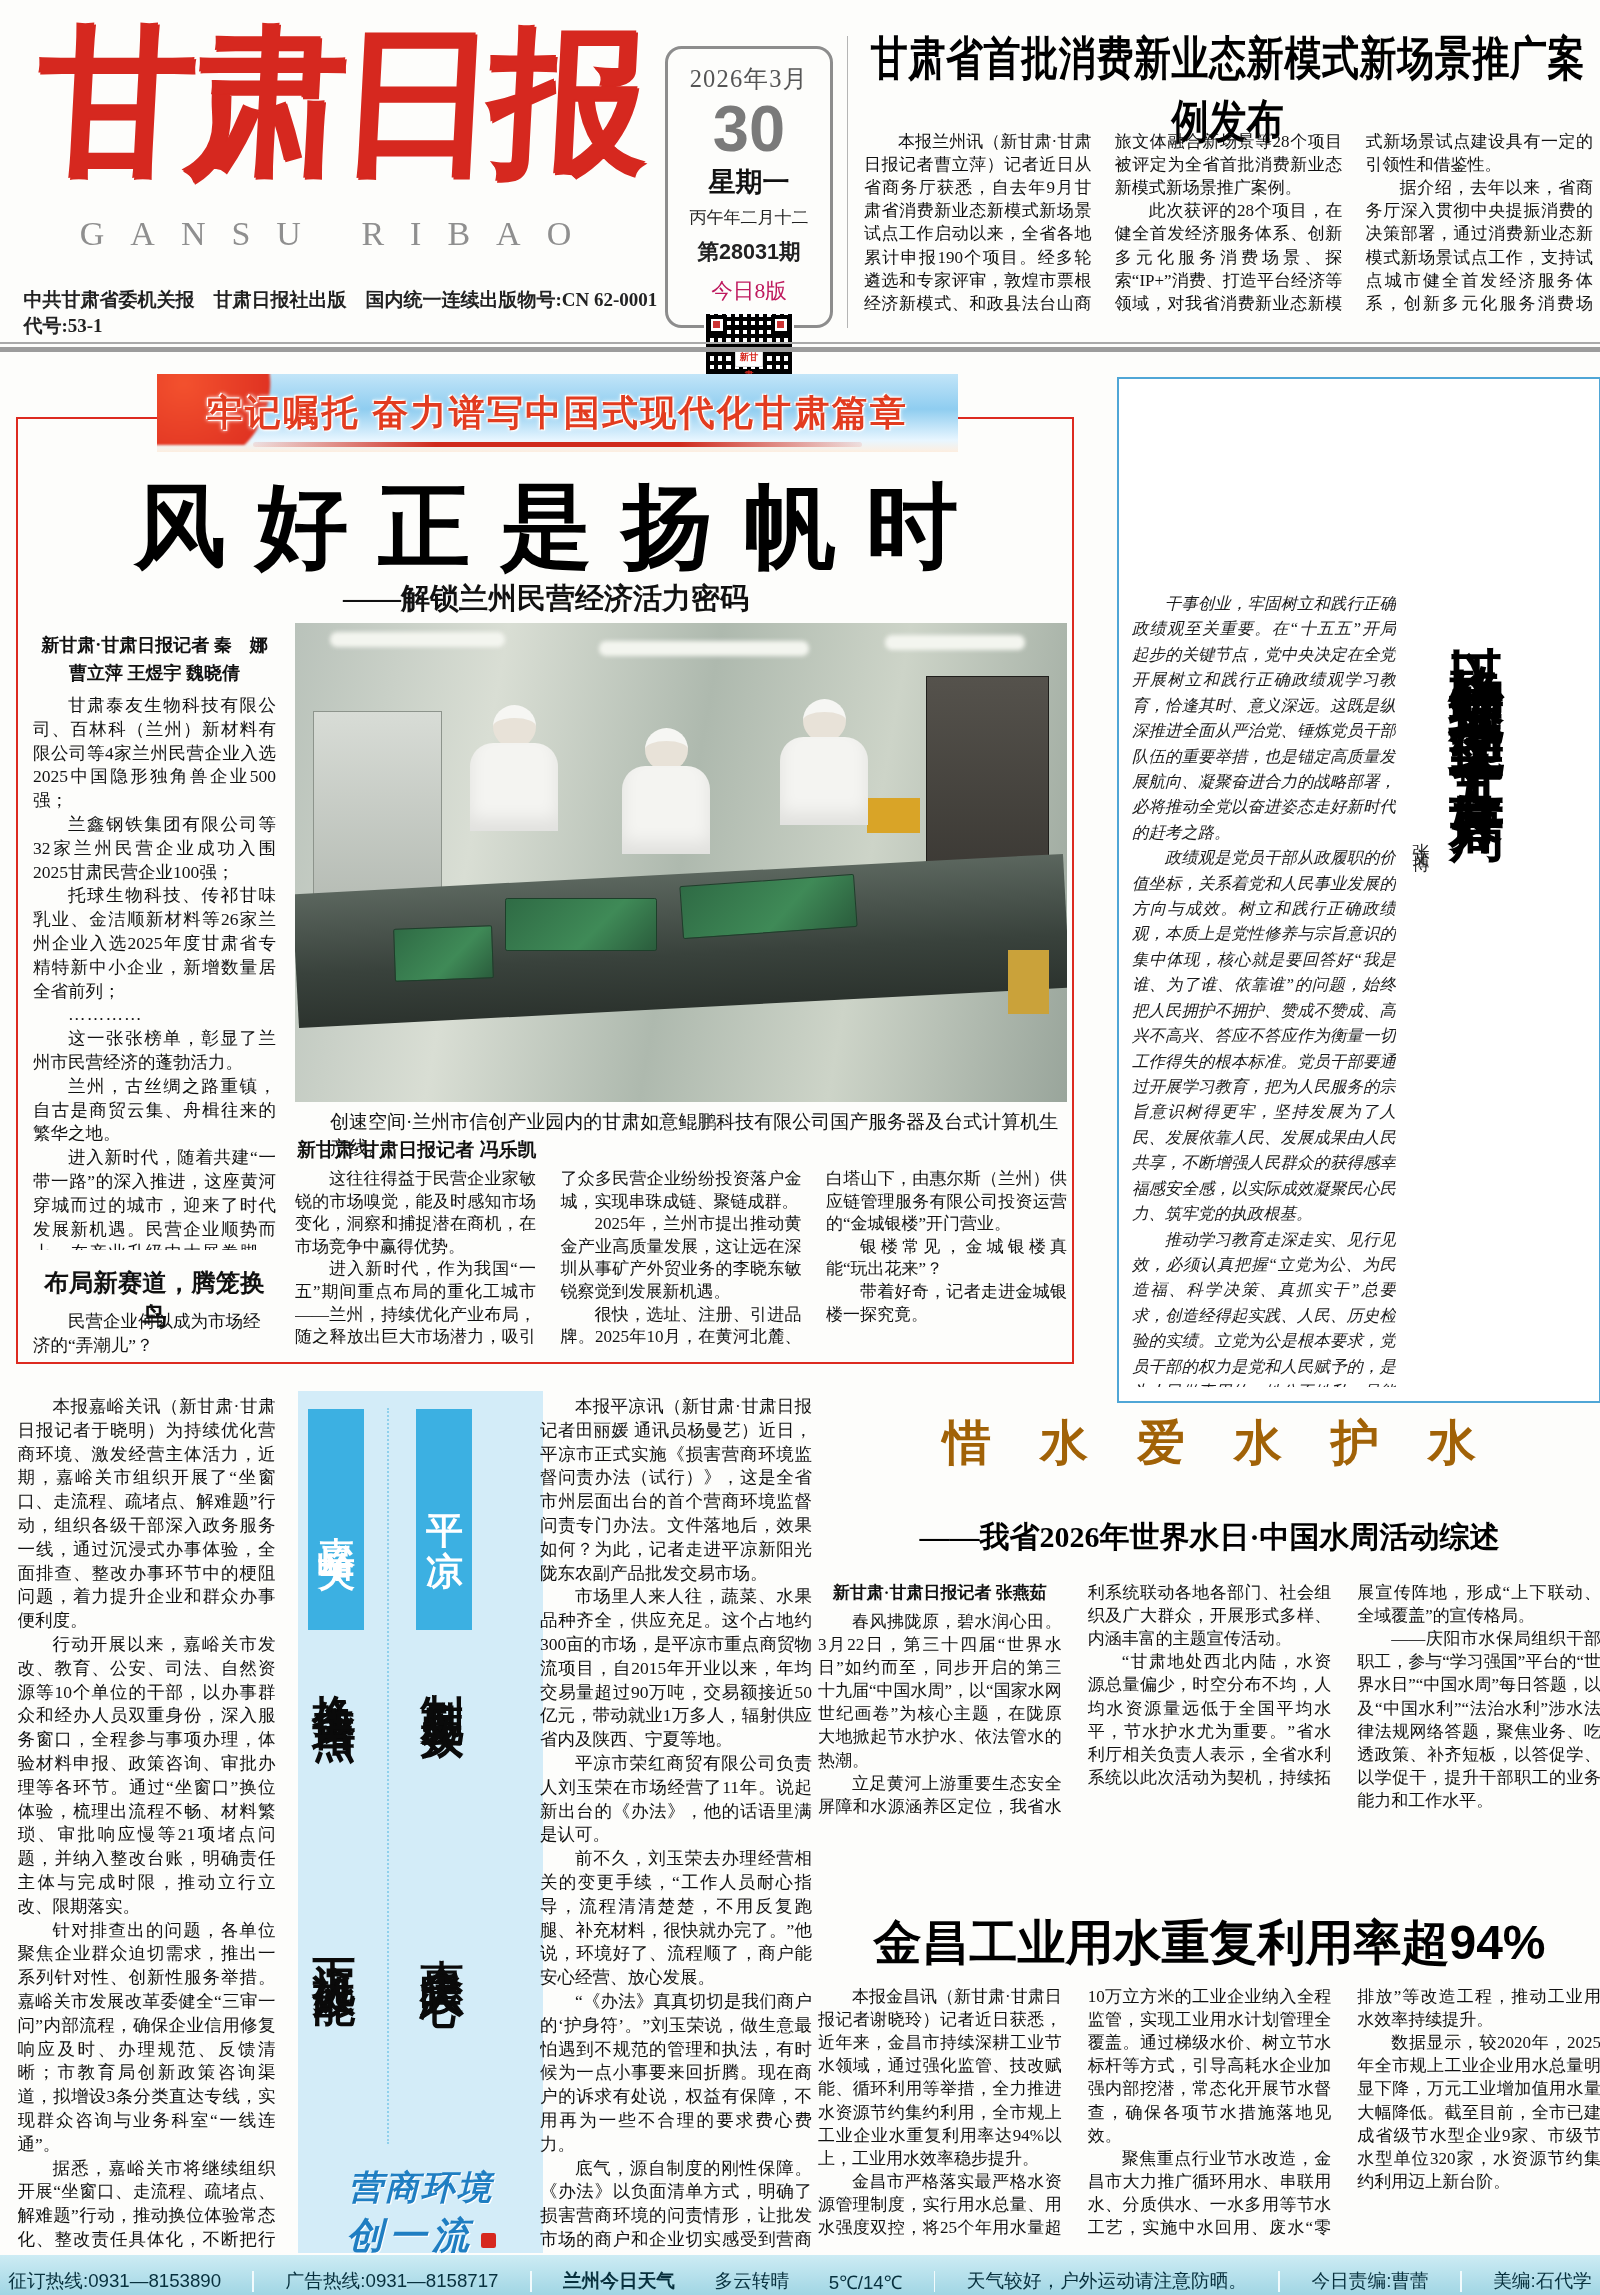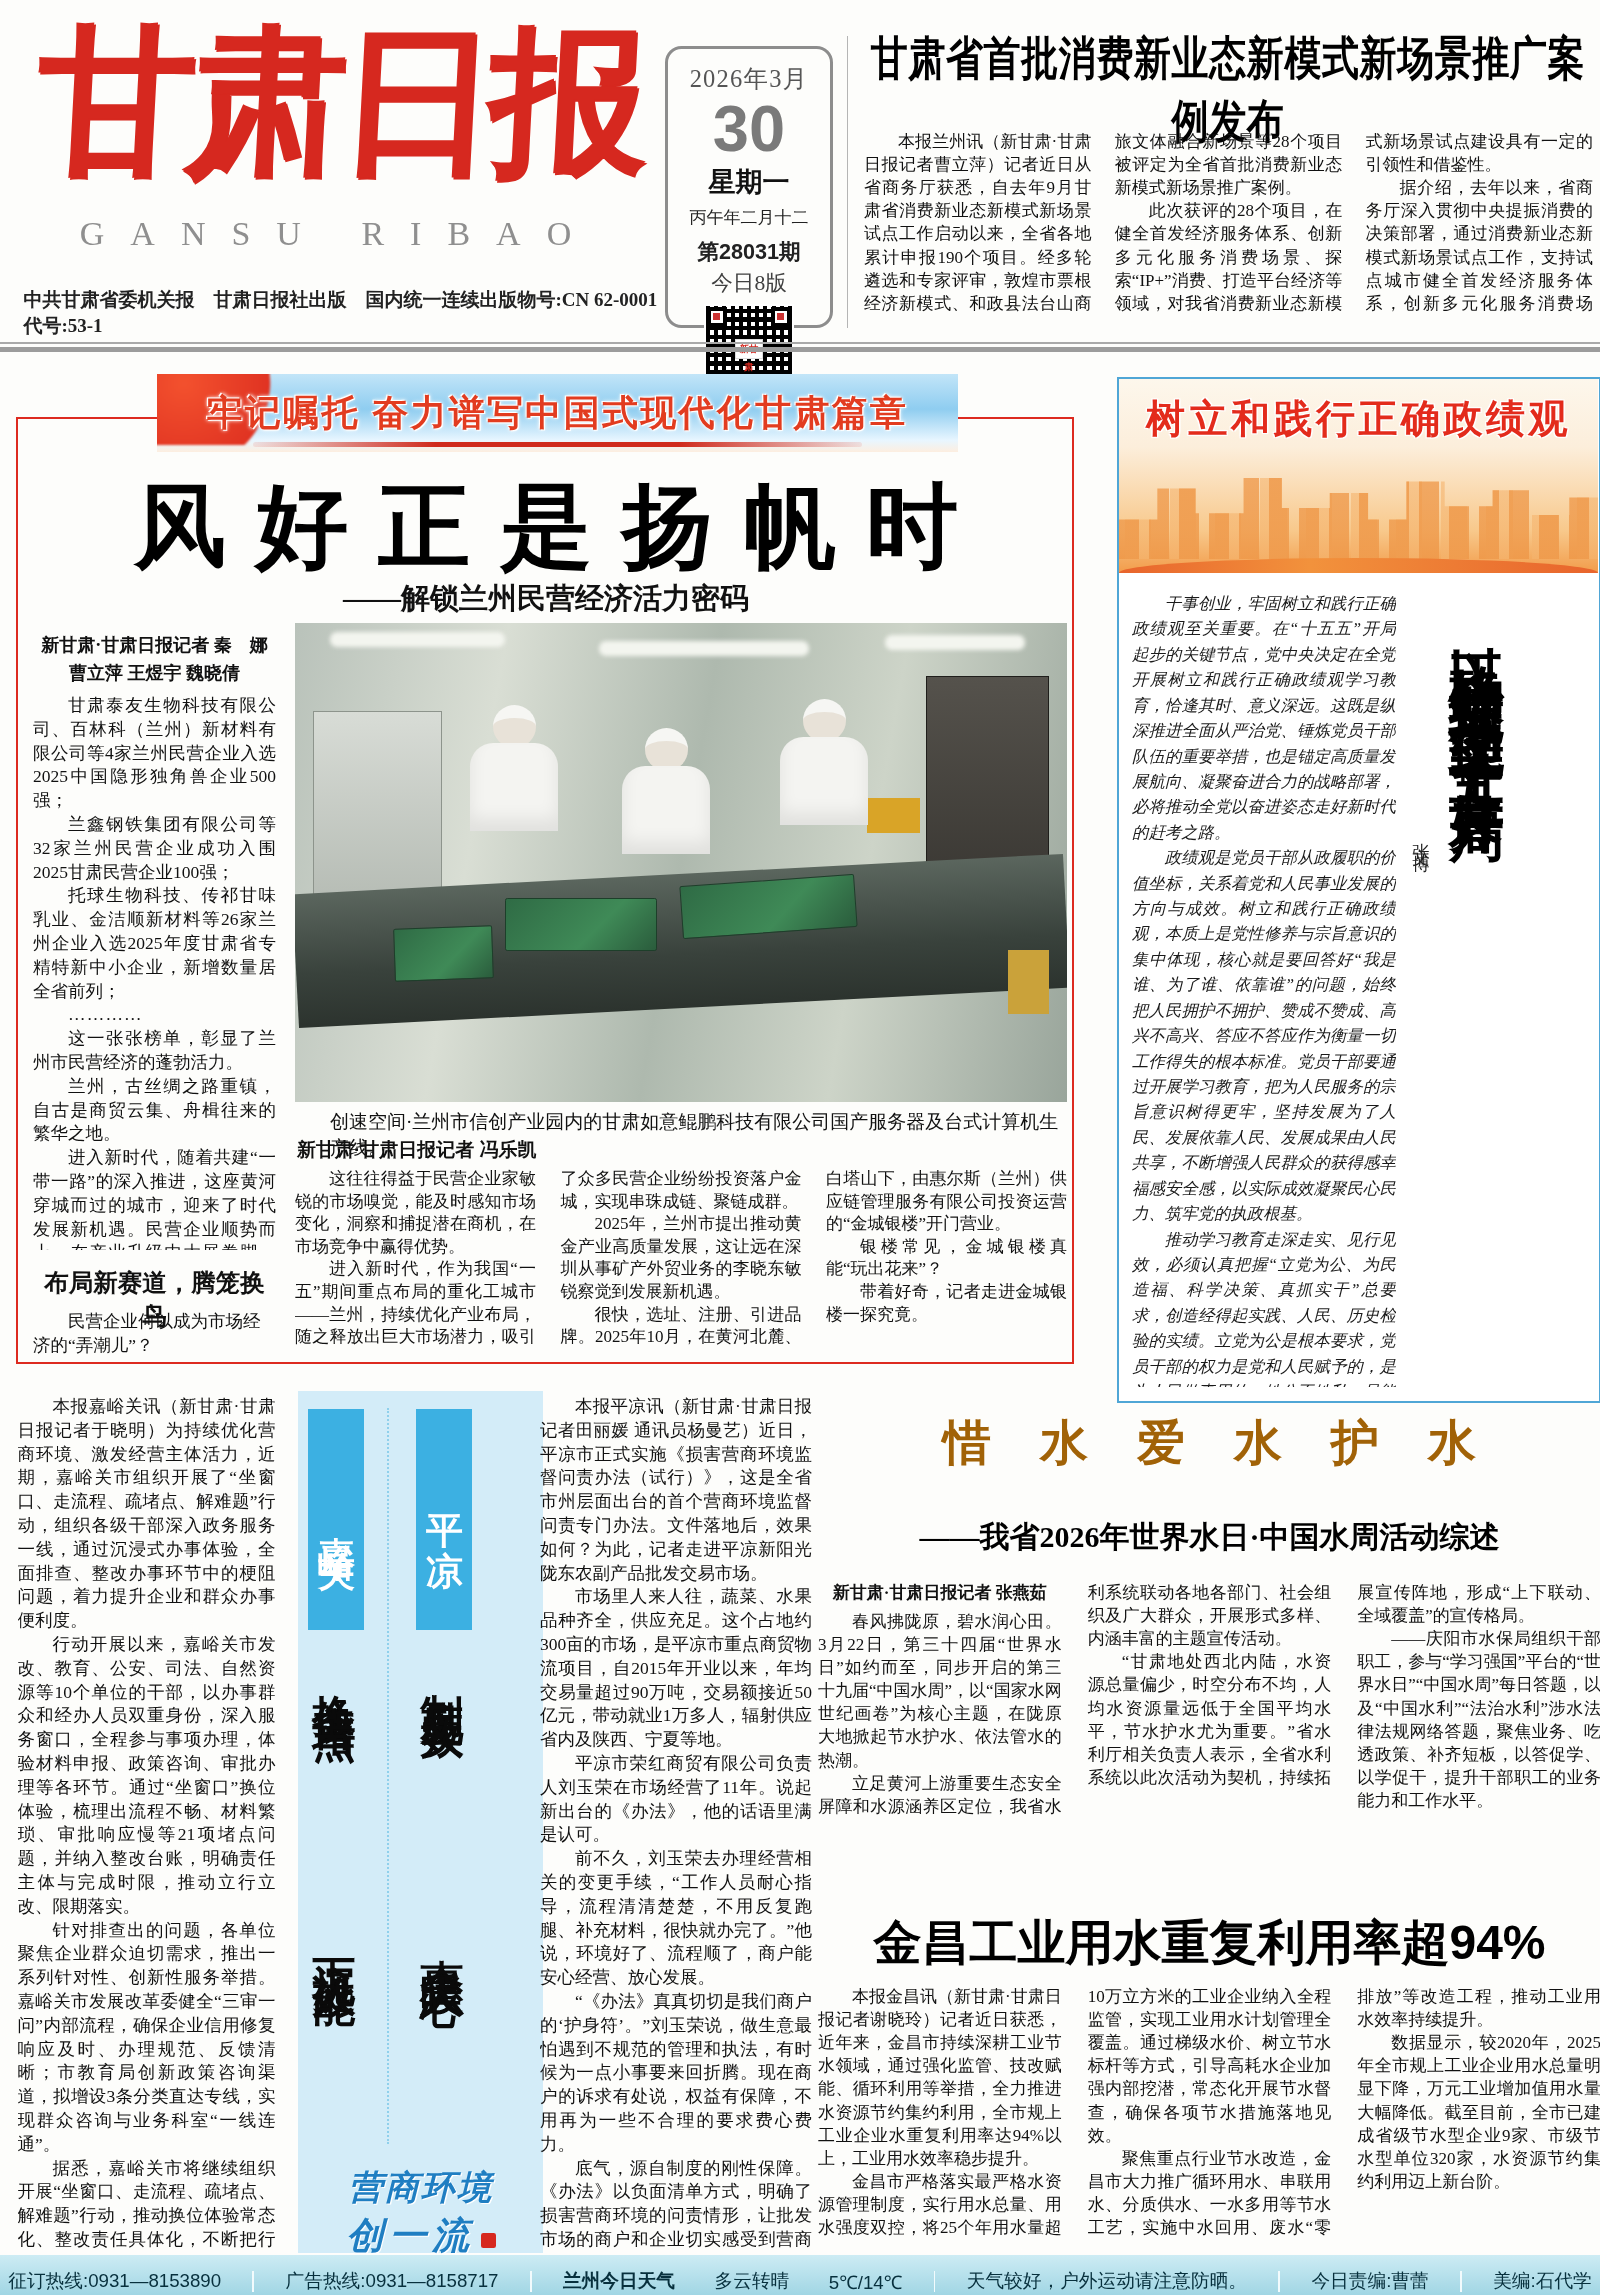--- a/index.html
+++ b/index.html
@@ -14,21 +14,21 @@
     font-size:34px; color:#8f8f8f; letter-spacing:26px; font-family:"Liberation Serif",serif; }
   .masthead-info { position:absolute; left:23.4px; top:287px; width:637px; font-size:19px; font-weight:bold; color:#222; }
 
   .date-box { position:absolute; left:665px; top:46px; width:168px; height:282px;
     border:3.5px solid #8d8d8d; border-radius:16.4px; text-align:center; padding-top:13px; }
   .db-ym { font-size:24.5px; color:#555; letter-spacing:1.2px; }
   .db-day { font-size:65px; font-weight:bold; color:#7a7a7a; line-height:1.05; font-family:"Liberation Sans",sans-serif; }
   .db-week { font-size:27px; font-weight:bold; color:#111; margin-top:1.2px; }
   .db-lunar { font-size:17px; color:#222; margin-top:5.8px; }
   .db-issue { font-size:21.6px; font-weight:bold; color:#222; margin-top:8.2px; font-family:"Liberation Sans",sans-serif; }
-  .db-pages { font-size:21.6px; color:#404040; margin-top:2px; }
+  .db-pages { font-size:21.6px; color:#be185d; margin-top:10px; }
   .qr { position:relative; width:86px; height:86px; margin:8.2px auto 0;
     background-image:
       repeating-linear-gradient(0deg,#000 0 4.1px,transparent 4.1px 8.8px),
       repeating-linear-gradient(90deg,#000 0 4.1px,#fff 4.1px 8.2px);
     outline:2.3px solid #fff; }
   .qr-eye { position:absolute; width:20px; height:20px; border:4.1px solid #000; background:#fff; }
   .qr-eye span { position:absolute; left:2.3px; top:2.3px; width:7px; height:7px; background:#c33; display:block; }
   .qr-eye.tl{left:1.2px;top:1.2px;} .qr-eye.tr{right:1.2px;top:1.2px;} .qr-eye.bl{left:1.2px;bottom:1.2px;}
   .qr-center { position:absolute; left:29px; top:33px; width:28px; height:20px; background:#fff; border:1.2px solid #ddd;
     color:#d6281f; font-size:9.3px; font-weight:bold; text-align:center; line-height:18.7px; }
@@ -277,25 +277,20 @@
   <div class="body-cols jump-last">
       <p>这往往得益于民营企业家敏锐的市场嗅觉，能及时感知市场变化，洞察和捕捉潜在商机，在市场竞争中赢得优势。</p>
       <p>进入新时代，作为我国“一五”期间重点布局的重化工城市——兰州，持续优化产业布局，随之释放出巨大市场潜力，吸引了众多民营企业纷纷投资落户金城，实现串珠成链、聚链成群。</p>
       <p>2025年，兰州市提出推动黄金产业高质量发展，这让远在深圳从事矿产外贸业务的李晓东敏锐察觉到发展新机遇。</p>
       <p>很快，选址、注册、引进品牌。2025年10月，在黄河北麓、白塔山下，由惠尔斯（兰州）供应链管理服务有限公司投资运营的“金城银楼”开门营业。</p>
       <p>银楼常见，金城银楼真能“玩出花来”？</p>
       <p>带着好奇，记者走进金城银楼一探究竟。</p>
     </div>
 
   <div class="blue-box"></div>
-  <div class="op-header">
-    <div class="op-sky"></div>
-    <div class="op-wave"></div>
-    <div class="op-title">树立和践行正确政绩观</div>
-  </div>
   <div class="op-text">
       <p>干事创业，牢固树立和践行正确政绩观至关重要。在“十五五”开局起步的关键节点，党中央决定在全党开展树立和践行正确政绩观学习教育，恰逢其时、意义深远。这既是纵深推进全面从严治党、锤炼党员干部队伍的重要举措，也是锚定高质量发展航向、凝聚奋进合力的战略部署，必将推动全党以奋进姿态走好新时代的赶考之路。</p>
       <p>政绩观是党员干部从政履职的价值坐标，关系着党和人民事业发展的方向与成效。树立和践行正确政绩观，本质上是党性修养与宗旨意识的集中体现，核心就是要回答好“我是谁、为了谁、依靠谁”的问题，始终把人民拥护不拥护、赞成不赞成、高兴不高兴、答应不答应作为衡量一切工作得失的根本标准。党员干部要通过开展学习教育，把为人民服务的宗旨意识树得更牢，坚持发展为了人民、发展依靠人民、发展成果由人民共享，不断增强人民群众的获得感幸福感安全感，以实际成效凝聚民心民力、筑牢党的执政根基。</p>
       <p>推动学习教育走深走实、见行见效，必须认真把握“立党为公、为民造福、科学决策、真抓实干”总要求，创造经得起实践、人民、历史检验的实绩。立党为公是根本要求，党员干部的权力是党和人民赋予的，是为人民做事用的，姓公不姓私，只能用来为党分忧、为民谋利。只有党性坚强、摒弃私心杂念，才能保证政绩观不出偏差。为民造福是核心目标，共产党人干事创业，从来不是纸面数据、光鲜形象，而是群众的急难愁盼得以解决、民生福祉持续提升，这是衡量政绩的根本标尺。科学决策是关键保障，必须遵循马克思主义世界观和方法论，从实际出发、按规律办事，确保决策科学有效、顺应民心、利于长远。真抓实干是实践导向，空谈误国、实干为要，把好事办好、把实事办实，干出人民满意的政绩，必须重实干、务实功、求实效。</p>
     </div>
   <div class="op-author">张文博</div>
   <div class="op-vhead">以正确政绩观推动实现『十五五』良好开局</div>
 
   <div class="col-text jy-col">
       <p>本报嘉峪关讯（新甘肃·甘肃日报记者于晓明）为持续优化营商环境、激发经营主体活力，近期，嘉峪关市组织开展了“坐窗口、走流程、疏堵点、解难题”行动，组织各级干部深入政务服务一线，通过沉浸式办事体验，全面排查、整改办事环节中的梗阻问题，着力提升企业和群众办事便利度。</p>

